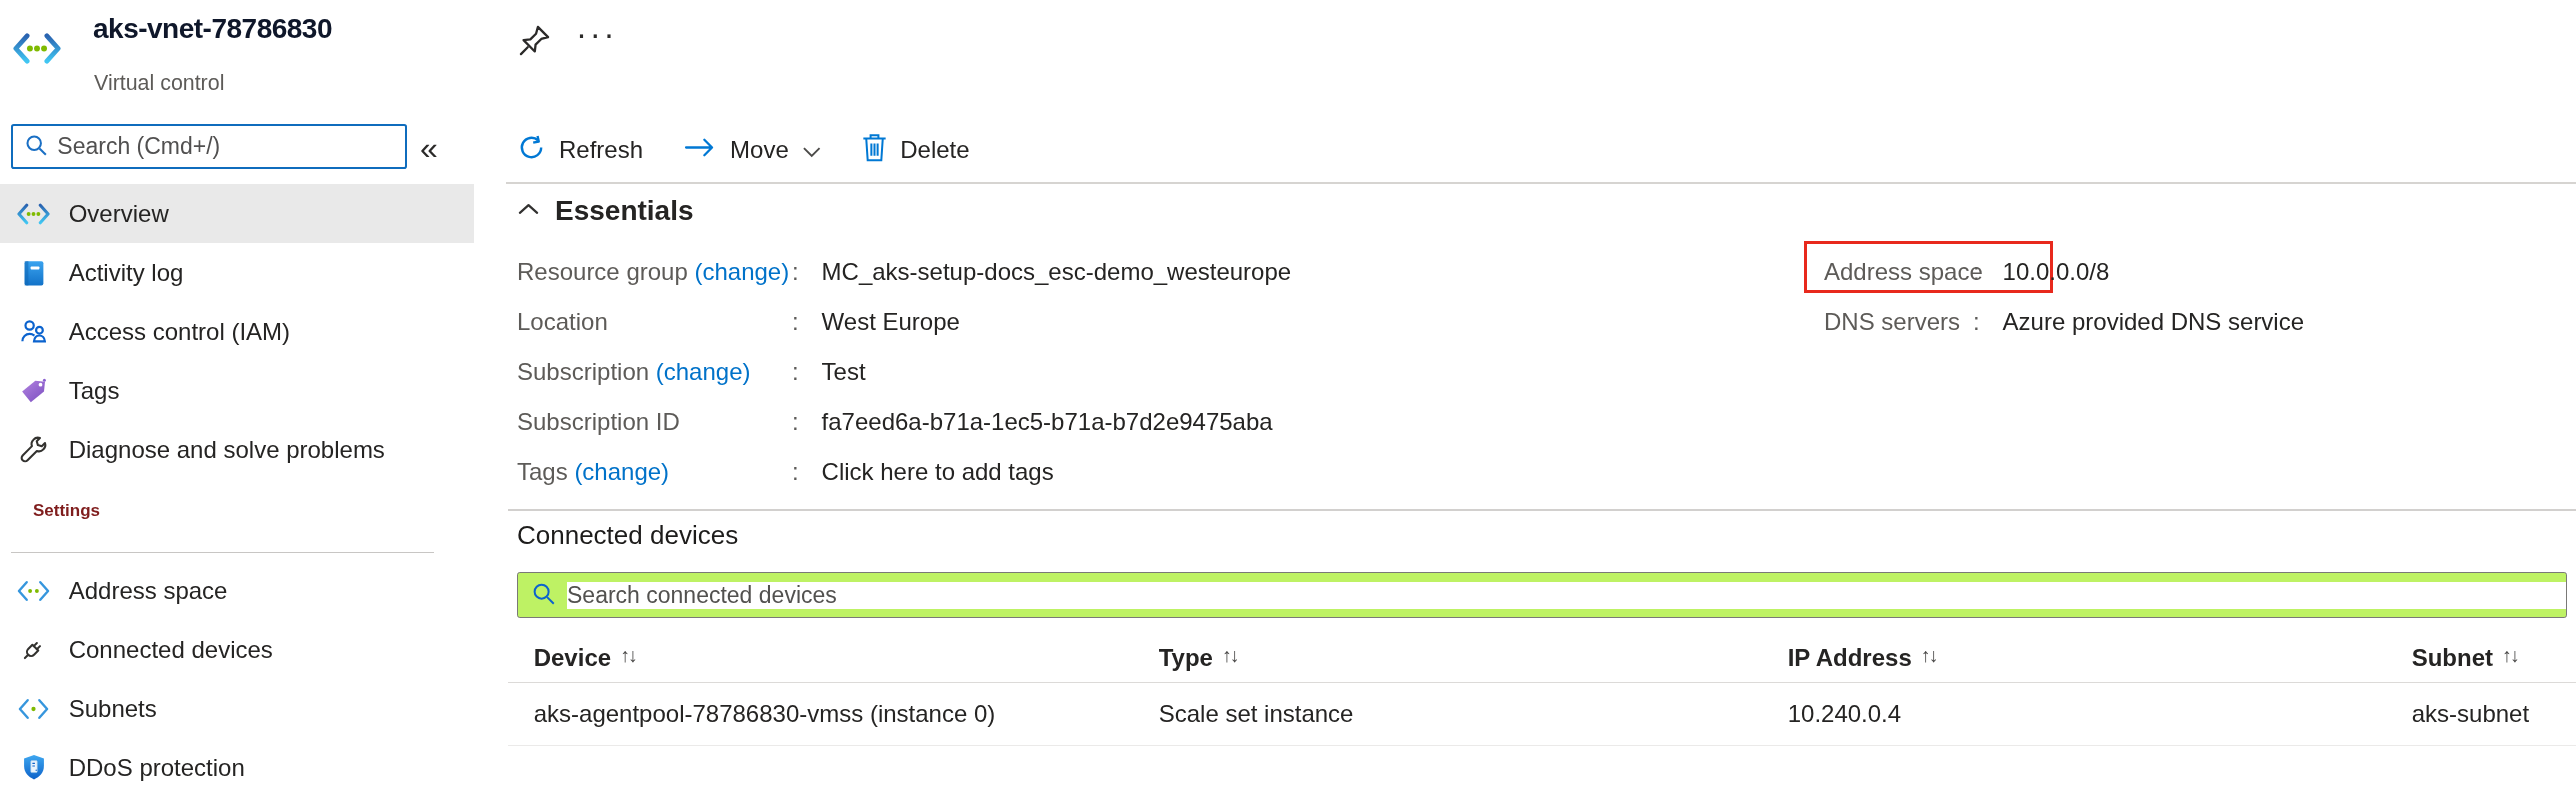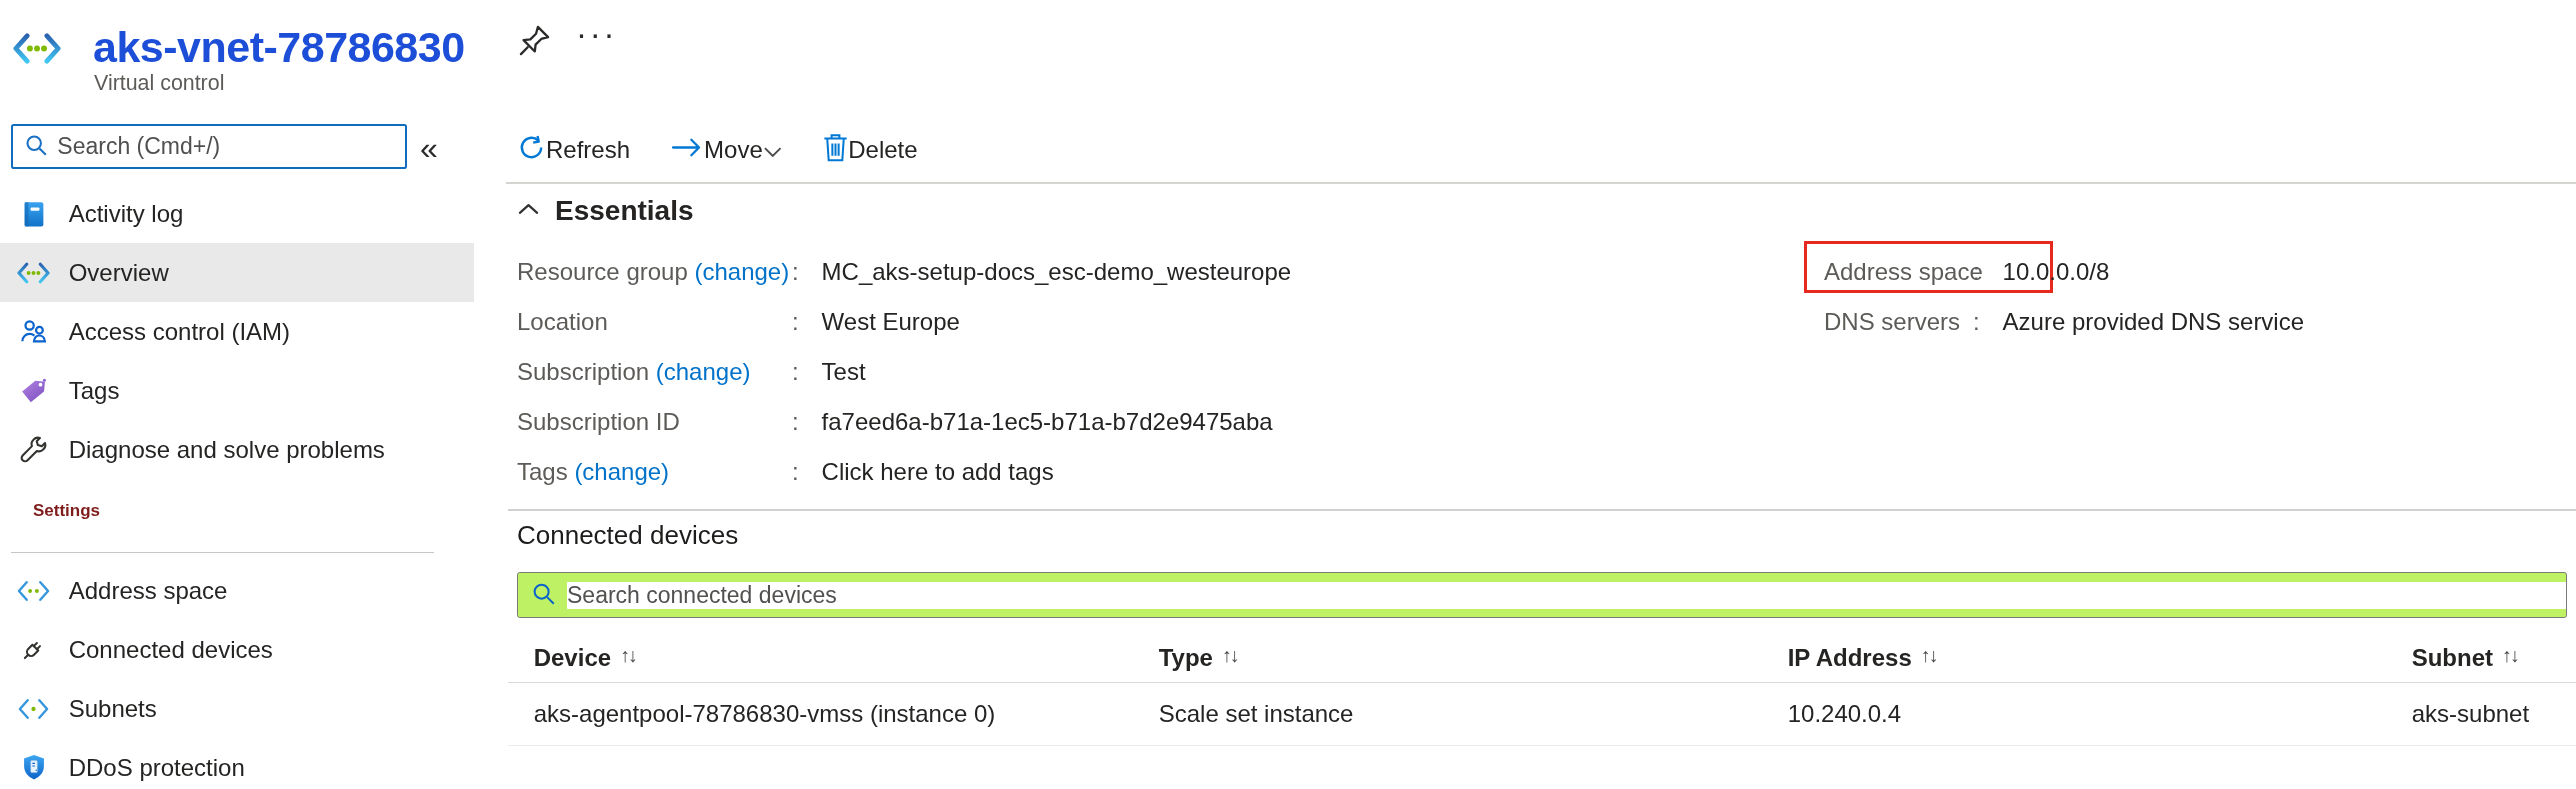--- a/index.html
+++ b/index.html
@@ -3,21 +3,21 @@
 <meta charset="utf-8">
 <style>
   * { margin:0; padding:0; box-sizing:border-box; }
   html,body { width:2576px; height:789px; background:#fff; overflow:hidden;
     font-family:"Liberation Sans","DejaVu Sans",sans-serif; color:#252423; }
   .abs { position:absolute; }
 
   
   #page { position:relative; width:2576px; height:789px; }
   .app-icon { left:13px; top:32px; }
-  .page-title { left:93px; top:13px; font-size:43px; font-weight:700; color:#1d4ed8; letter-spacing:-0.5px;margin-top:10px; }
+  .page-title { left:93px; top:13px; font-size:28px; font-weight:700; color:#0f172a; letter-spacing:-0.5px; }
   .page-subtitle { left:94px; top:71px; font-size:21.4px; color:#5d5b58; }
   .pin-btn { left:516px; top:22px; cursor:pointer; }
   .more-btn { left:576px; top:15px; font-size:33px; letter-spacing:2.8px; color:#2b2a29; cursor:pointer; }
 
   
   .sidebar { left:0; top:0; width:474px; height:789px; }
   .side-search { position:absolute; left:11px; top:124px; width:396px; height:45px;
     border:2.3px solid #0f6cbd; border-radius:2.8px; background:#fff; display:flex; align-items:center; padding-left:11px; }
   .side-search input { border:none; outline:none; flex:1; margin-left:9.3px; font-size:23px;
     font-family:inherit; color:#3b3a39; }
@@ -28,21 +28,21 @@
   .nav-item.selected { background:#e9e9e9; }
   .nav-item .ic { width:37px; display:flex; justify-content:center; }
   .nav-item .lbl { margin-left:16.7px; font-size:24px; color:#252423; }
   .section-hdr { position:absolute; left:33px; top:501px; font-size:17px; font-weight:700; color:#7f1d1d; }
   .section-line { position:absolute; left:11px; top:552px; width:423px; height:1.4px; background:#c8c6c4; }
   .nav2 { position:absolute; left:0; top:561px; width:474px; }
 
   
   .main { left:501px; top:0; width:2075px; height:789px; }
   .toolbar { position:absolute; left:16px; top:121px; height:58px; display:flex; align-items:center; gap:41px; }
-  .tool-btn { display:flex; align-items:center; font-size:24px; color:#252423; cursor:pointer; }
+  .tool-btn { display:flex; align-items:center; gap:13px; font-size:24px; color:#252423; cursor:pointer; }
   .tool-divider { position:absolute; left:4.6px; right:0; top:182px; height:1.9px; background:#d6d4d1; }
 
   .ess-hdr { position:absolute; left:16px; top:193px; height:35px; display:flex; align-items:center; gap:15px; cursor:pointer; }
   .ess-hdr .t { font-size:28px; font-weight:700; color:#252423; }
 
   .ess-left { position:absolute; left:16px; top:247px; }
   .ess-row { height:50px; display:flex; align-items:center; font-size:24px; }
   .ess-row .lab { width:275px; color:#5d5b58; white-space:nowrap; }
   .ess-row .colon { color:#5d5b58; width:18.6px; }
   .ess-row .val { margin-left:11px; color:#252423; white-space:nowrap; }
@@ -123,41 +123,41 @@
         <svg width="24" height="24" viewBox="0 0 20 20">
             <circle cx="8.5" cy="8.5" r="5.6" fill="none" stroke="#1a6fc4" stroke-width="1.7"></circle>
             <path d="M12.9 12.9L18.2 18.2" stroke="#1a6fc4" stroke-width="1.7"></path>
           </svg>
       </span>
       <input type="text" placeholder="Search (Cmd+/)" style="">
     </div>
     <span class="collapse-btn">«</span>
 
     <div class="nav">
-      <div class="nav-item">
-        <span class="ic">
-          <svg width="30" height="30" viewBox="0 0 24 24">
-            <rect x="4.5" y="2.5" width="15" height="19.5" rx="1.6" fill="url(#gbook)"></rect>
-            <rect x="4.5" y="2.5" width="3" height="19.5" fill="#0f66b4" opacity="0.55"></rect>
-            <rect x="9.3" y="6.7" width="7" height="2.6" rx="0.6" fill="#fff"></rect>
-          </svg>
-        </span>
-        <span class="lbl">Activity log</span>
-      </div>
       <div class="nav-item selected">
         <span class="ic">
           <svg width="33" height="22" viewBox="0 0 34 22">
             <path d="M10 2L2 11l8 9" fill="none" stroke="url(#gvnet)" stroke-width="3.2" stroke-linecap="round" stroke-linejoin="round"></path>
             <path d="M24 2l8 9-8 9" fill="none" stroke="url(#gvnet)" stroke-width="3.2" stroke-linecap="round" stroke-linejoin="round"></path>
             <circle cx="12" cy="11" r="2" fill="#7fba00"></circle>
               <circle cx="17" cy="11" r="2" fill="#7fba00"></circle>
               <circle cx="22" cy="11" r="2" fill="#7fba00"></circle>
           </svg>
         </span>
         <span class="lbl">Overview</span>
+      </div>
+      <div class="nav-item">
+        <span class="ic">
+          <svg width="30" height="30" viewBox="0 0 24 24">
+            <rect x="4.5" y="2.5" width="15" height="19.5" rx="1.6" fill="url(#gbook)"></rect>
+            <rect x="4.5" y="2.5" width="3" height="19.5" fill="#0f66b4" opacity="0.55"></rect>
+            <rect x="9.3" y="6.7" width="7" height="2.6" rx="0.6" fill="#fff"></rect>
+          </svg>
+        </span>
+        <span class="lbl">Activity log</span>
       </div>
       <div class="nav-item">
         <span class="ic">
           <svg width="31" height="31" viewBox="0 0 24 24">
             <g fill="none" stroke="#0b63ce" stroke-width="1.7">
               <circle cx="9" cy="7.3" r="3.2"></circle>
               <path d="M3.4 19.6c0-3.5 2.5-5.7 5.6-5.7 1.4 0 2.7.5 3.7 1.3"></path>
               <circle cx="16.6" cy="11" r="2.6"></circle>
               <path d="M12.4 19.6c.3-2.9 2-4.5 4.1-4.5 2.2 0 4.1 1.8 4.3 4.5z"></path>
             </g>

